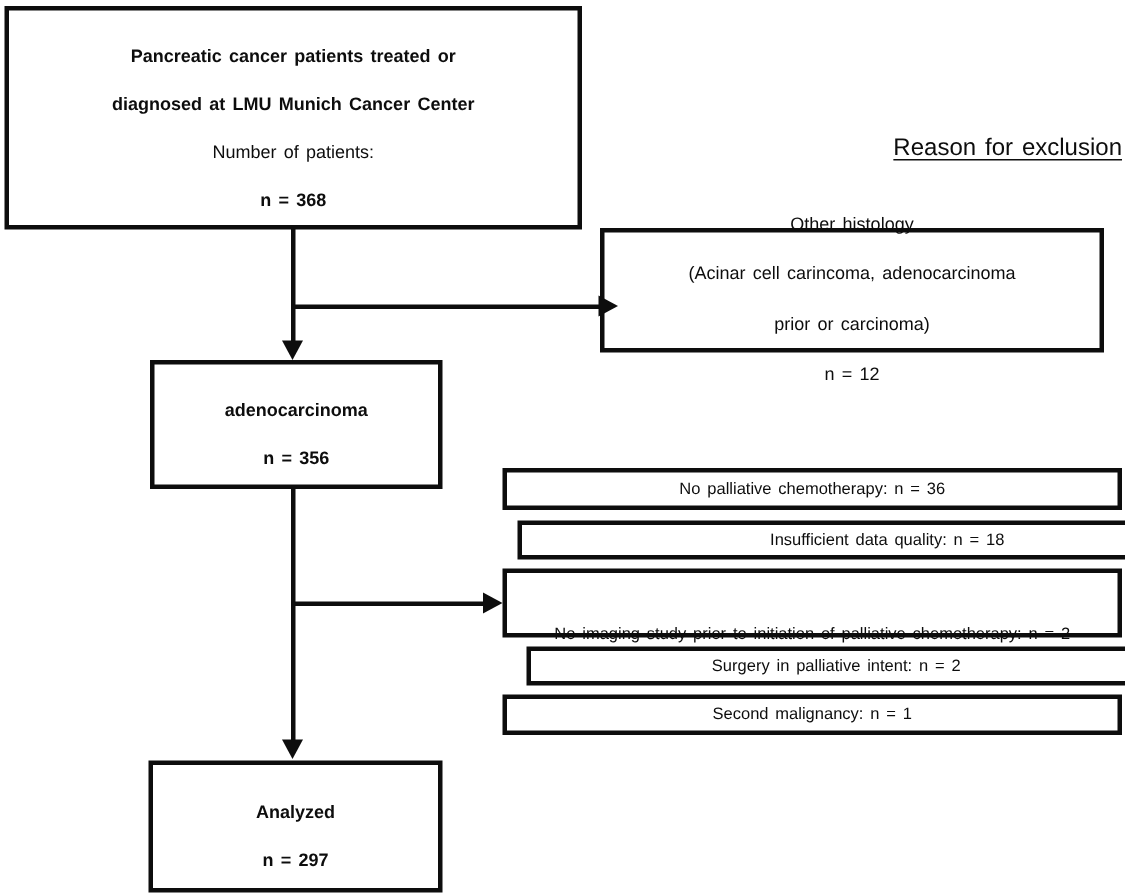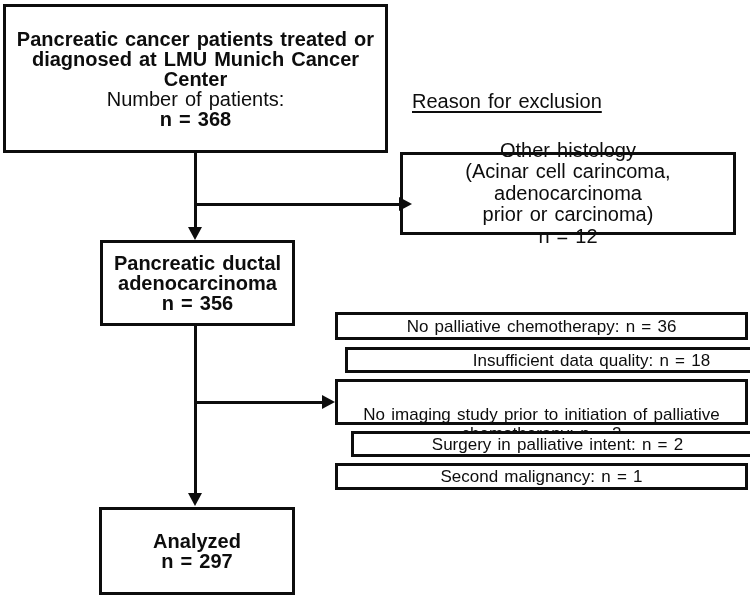--- a/index.html
+++ b/index.html
@@ -8,28 +8,28 @@
     position:relative; width:750px; height:597px; background:var(--bg);
     font-family:"Liberation Sans", sans-serif; color:var(--ink);
     overflow:hidden;
   }
   .box {
     position:absolute; box-sizing:border-box; background:var(--bg);
     border:3px solid var(--ink);
     display:flex; flex-direction:column; align-items:center; justify-content:center;
     text-align:center; word-spacing:1.5px;
   }
-  .box .line { font-size:20px; line-height:20px; }
+  .box .line { font-size:12px; line-height:20px;margin-top:12px; }
   .bold { font-weight:bold; }
   .reg  { font-weight:normal; }
   .histology .line { line-height:21.5px; }
-  .exrow { flex-direction:row; font-size:17px; line-height:19px; padding:0 6px; }
+  .exrow { flex-direction:row; font-size:11px; line-height:19px; padding:0 6px; }
   .header-label {
     position:absolute; left:412px; top:90px; width:336px;
-    text-align:left; font-size:20px; text-decoration:underline;
+    text-align:right; font-size:16px; text-decoration:underline;
     text-underline-offset:3px; word-spacing:1.5px;
   }
   .vline, .hline { position:absolute; background:var(--ink); }
   .arrow-down {
     position:absolute; width:0; height:0;
     border-left:7px solid transparent; border-right:7px solid transparent;
     border-top:13px solid var(--ink);
   }
   .arrow-right {
     position:absolute; width:0; height:0;
@@ -52,21 +52,20 @@
   <div class="header-label">Reason for exclusion</div>
 
   <div class="box histology" style="left:400px; top:152px; width:336px; height:83px;align-items:center;">
     <div class="line reg">Other histology</div>
     <div class="line reg">(Acinar cell carincoma, adenocarcinoma</div>
     <div class="line reg">prior or carcinoma)</div>
     <div class="line reg">n = 12</div>
   </div>
 
   <div class="box" style="left:100px; top:240px; width:195px; height:86px;">
-    <div class="line bold">Pancreatic ductal</div>
     <div class="line bold">adenocarcinoma</div>
     <div class="line bold">n = 356</div>
   </div>
 
   <div class="box exrow" style="left:335px; top:312px; width:413px; height:28px;">
     <span>No palliative chemotherapy: n = 36</span>
   </div>
   <div class="box exrow" style="left:345px; top:347px; width:493px; height:26px;">
     <span>Insufficient data quality: n = 18</span>
   </div>

